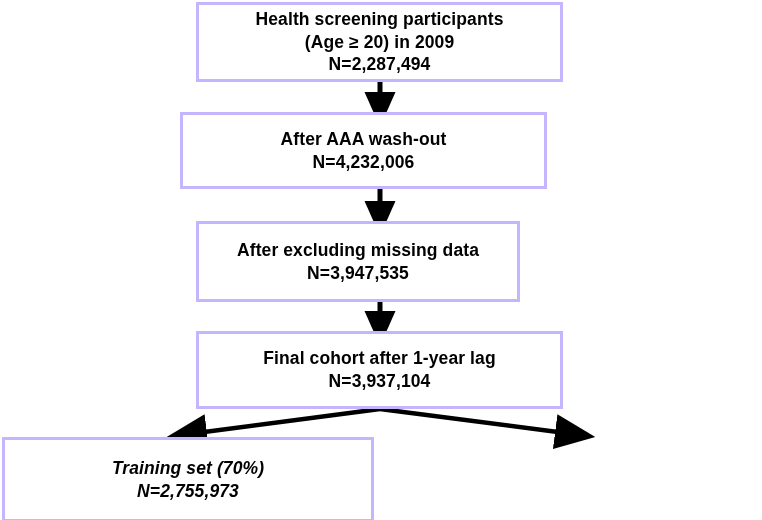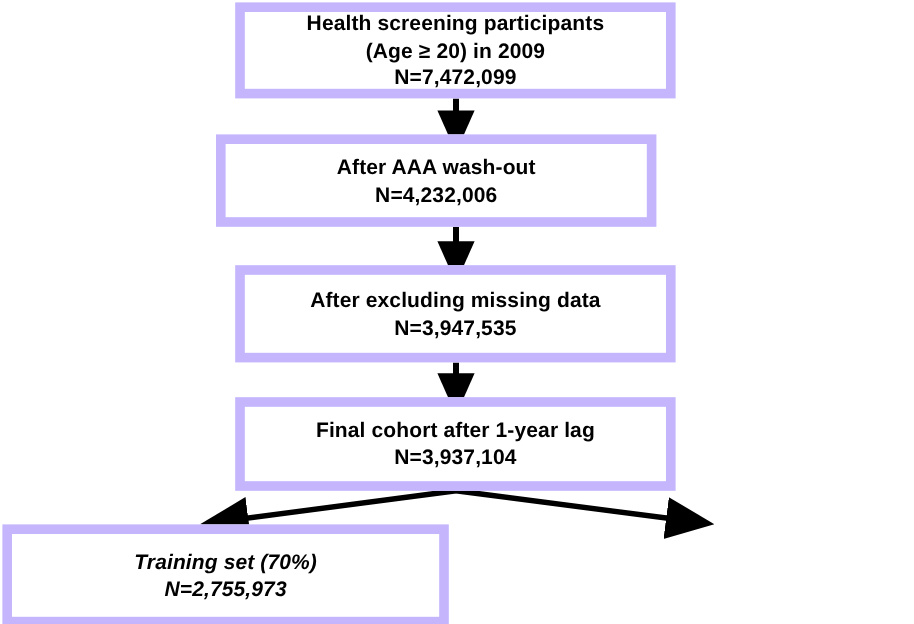--- a/index.html
+++ b/index.html
@@ -12,41 +12,41 @@
     position: relative;
     width: 762px;
     height: 520px;
     background: #ffffff;
     overflow: hidden;
     font-family: "Liberation Sans", sans-serif;
   }
   .flow-box {
     position: absolute;
     box-sizing: border-box;
-    border: 8px solid #c4b5fd;
+    border: 3px solid #c4b5fd;
     background: #ffffff;
     display: flex;
     flex-direction: column;
     align-items: center;
     justify-content: center;
     text-align: center;
   }
   .flow-line {
     display: block;
     font-weight: bold;
     font-size: 17.5px;
     line-height: 1.30;
     color: #000000;
     letter-spacing: 0.1px;
     white-space: nowrap;
   }
   
   #box-1 { left: 196px; top: 2px;   width: 367px; height: 80px; }
   #box-2 { left: 180px; top: 112px; width: 367px; height: 77px; }
-  #box-3 { left: 196px; top: 221px; width: 367px; height: 81px; }
+  #box-3 { left: 196px; top: 221px; width: 324px; height: 81px; }
   #box-4 { left: 196px; top: 331px; width: 367px; height: 78px; }
   #box-5 { left: 2px;   top: 437px; width: 372px; height: 85px; font-style: italic; }
   #box-6 { left: 394px; top: 437px; width: 364px; height: 80px; }
 
   #connector-layer {
     position: absolute;
     left: 0;
     top: 0;
     width: 762px;
     height: 520px;
@@ -75,21 +75,21 @@
     <line x1="380" y1="302" x2="380" y2="327" stroke="#000000" stroke-width="5" marker-end="url(#arrowhead)"></line>
 
     <line x1="380" y1="409" x2="189" y2="434" stroke="#000000" stroke-width="4.5" marker-end="url(#arrowhead-thin)"></line>
 
     <line x1="380" y1="409" x2="573" y2="434" stroke="#000000" stroke-width="4.5" marker-end="url(#arrowhead-thin)"></line>
   </svg>
 
   <div class="flow-box" id="box-1">
     <span class="flow-line">Health screening participants</span>
     <span class="flow-line">(Age ≥ 20) in 2009</span>
-    <span class="flow-line">N=7,472,099</span>
+    <span class="flow-line">N=2,287,494</span>
   </div>
 
   <div class="flow-box" id="box-2">
     <span class="flow-line">After AAA wash-out</span>
     <span class="flow-line">N=4,232,006</span>
   </div>
 
   <div class="flow-box" id="box-3">
     <span class="flow-line">After excluding missing data</span>
     <span class="flow-line">N=3,947,535</span>

